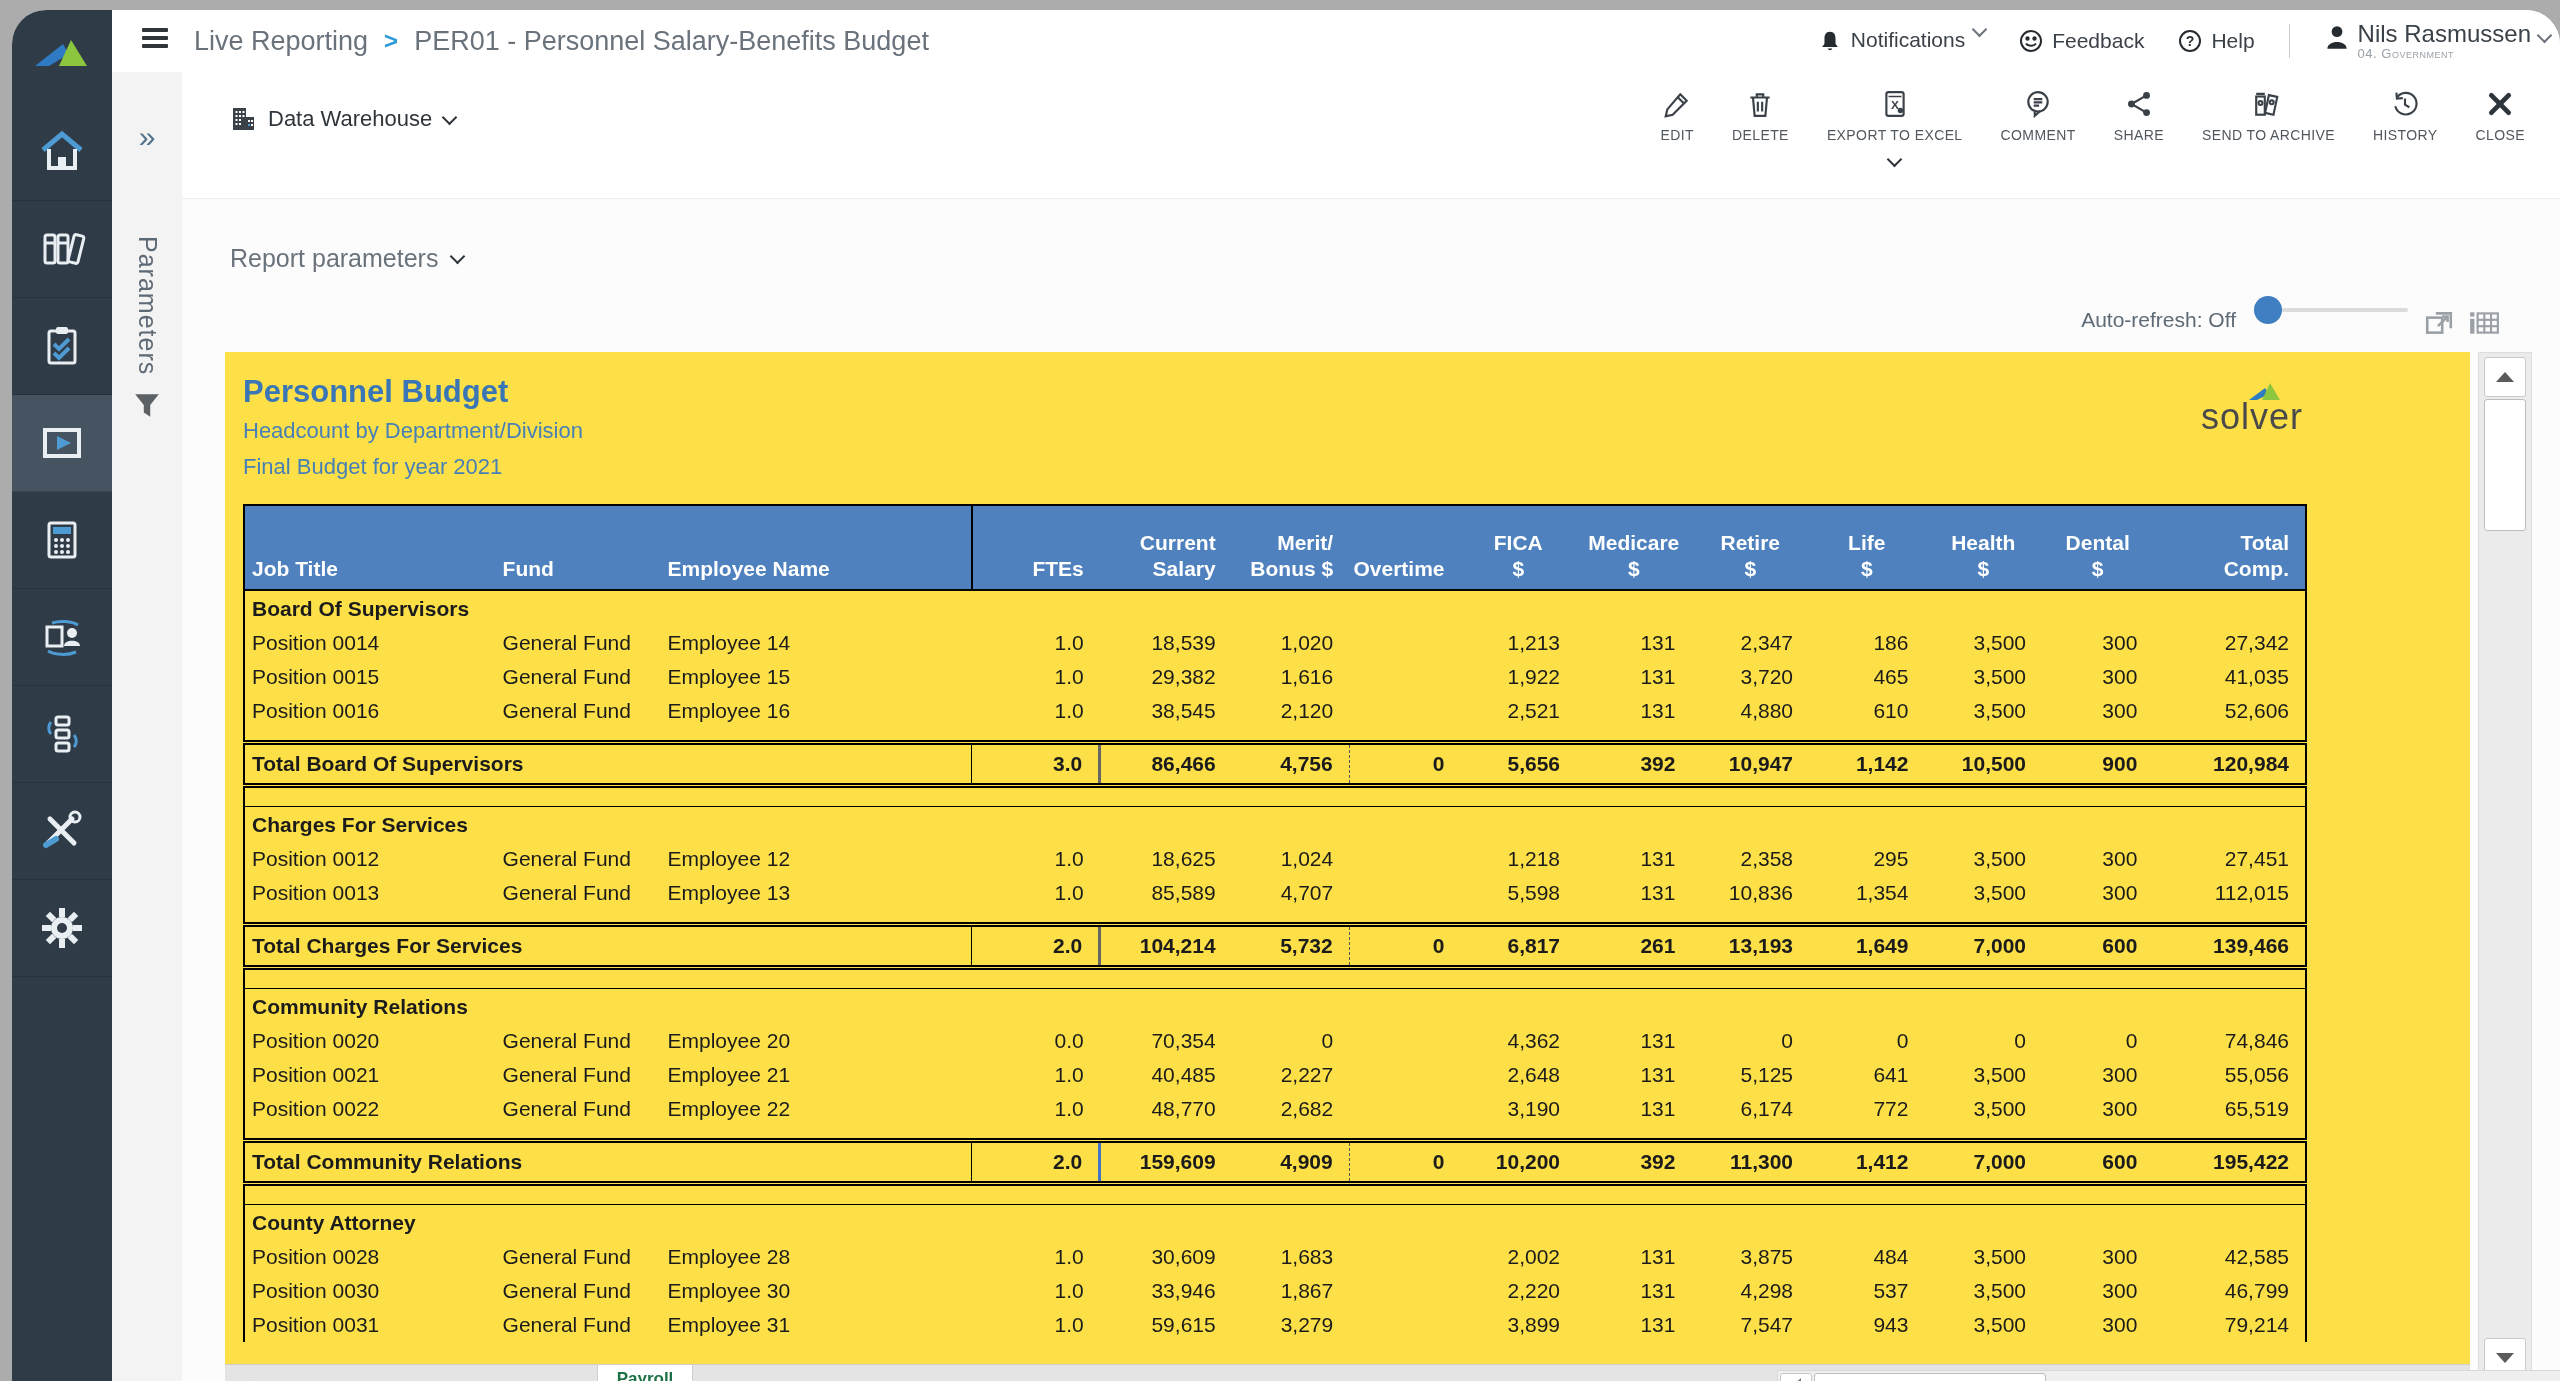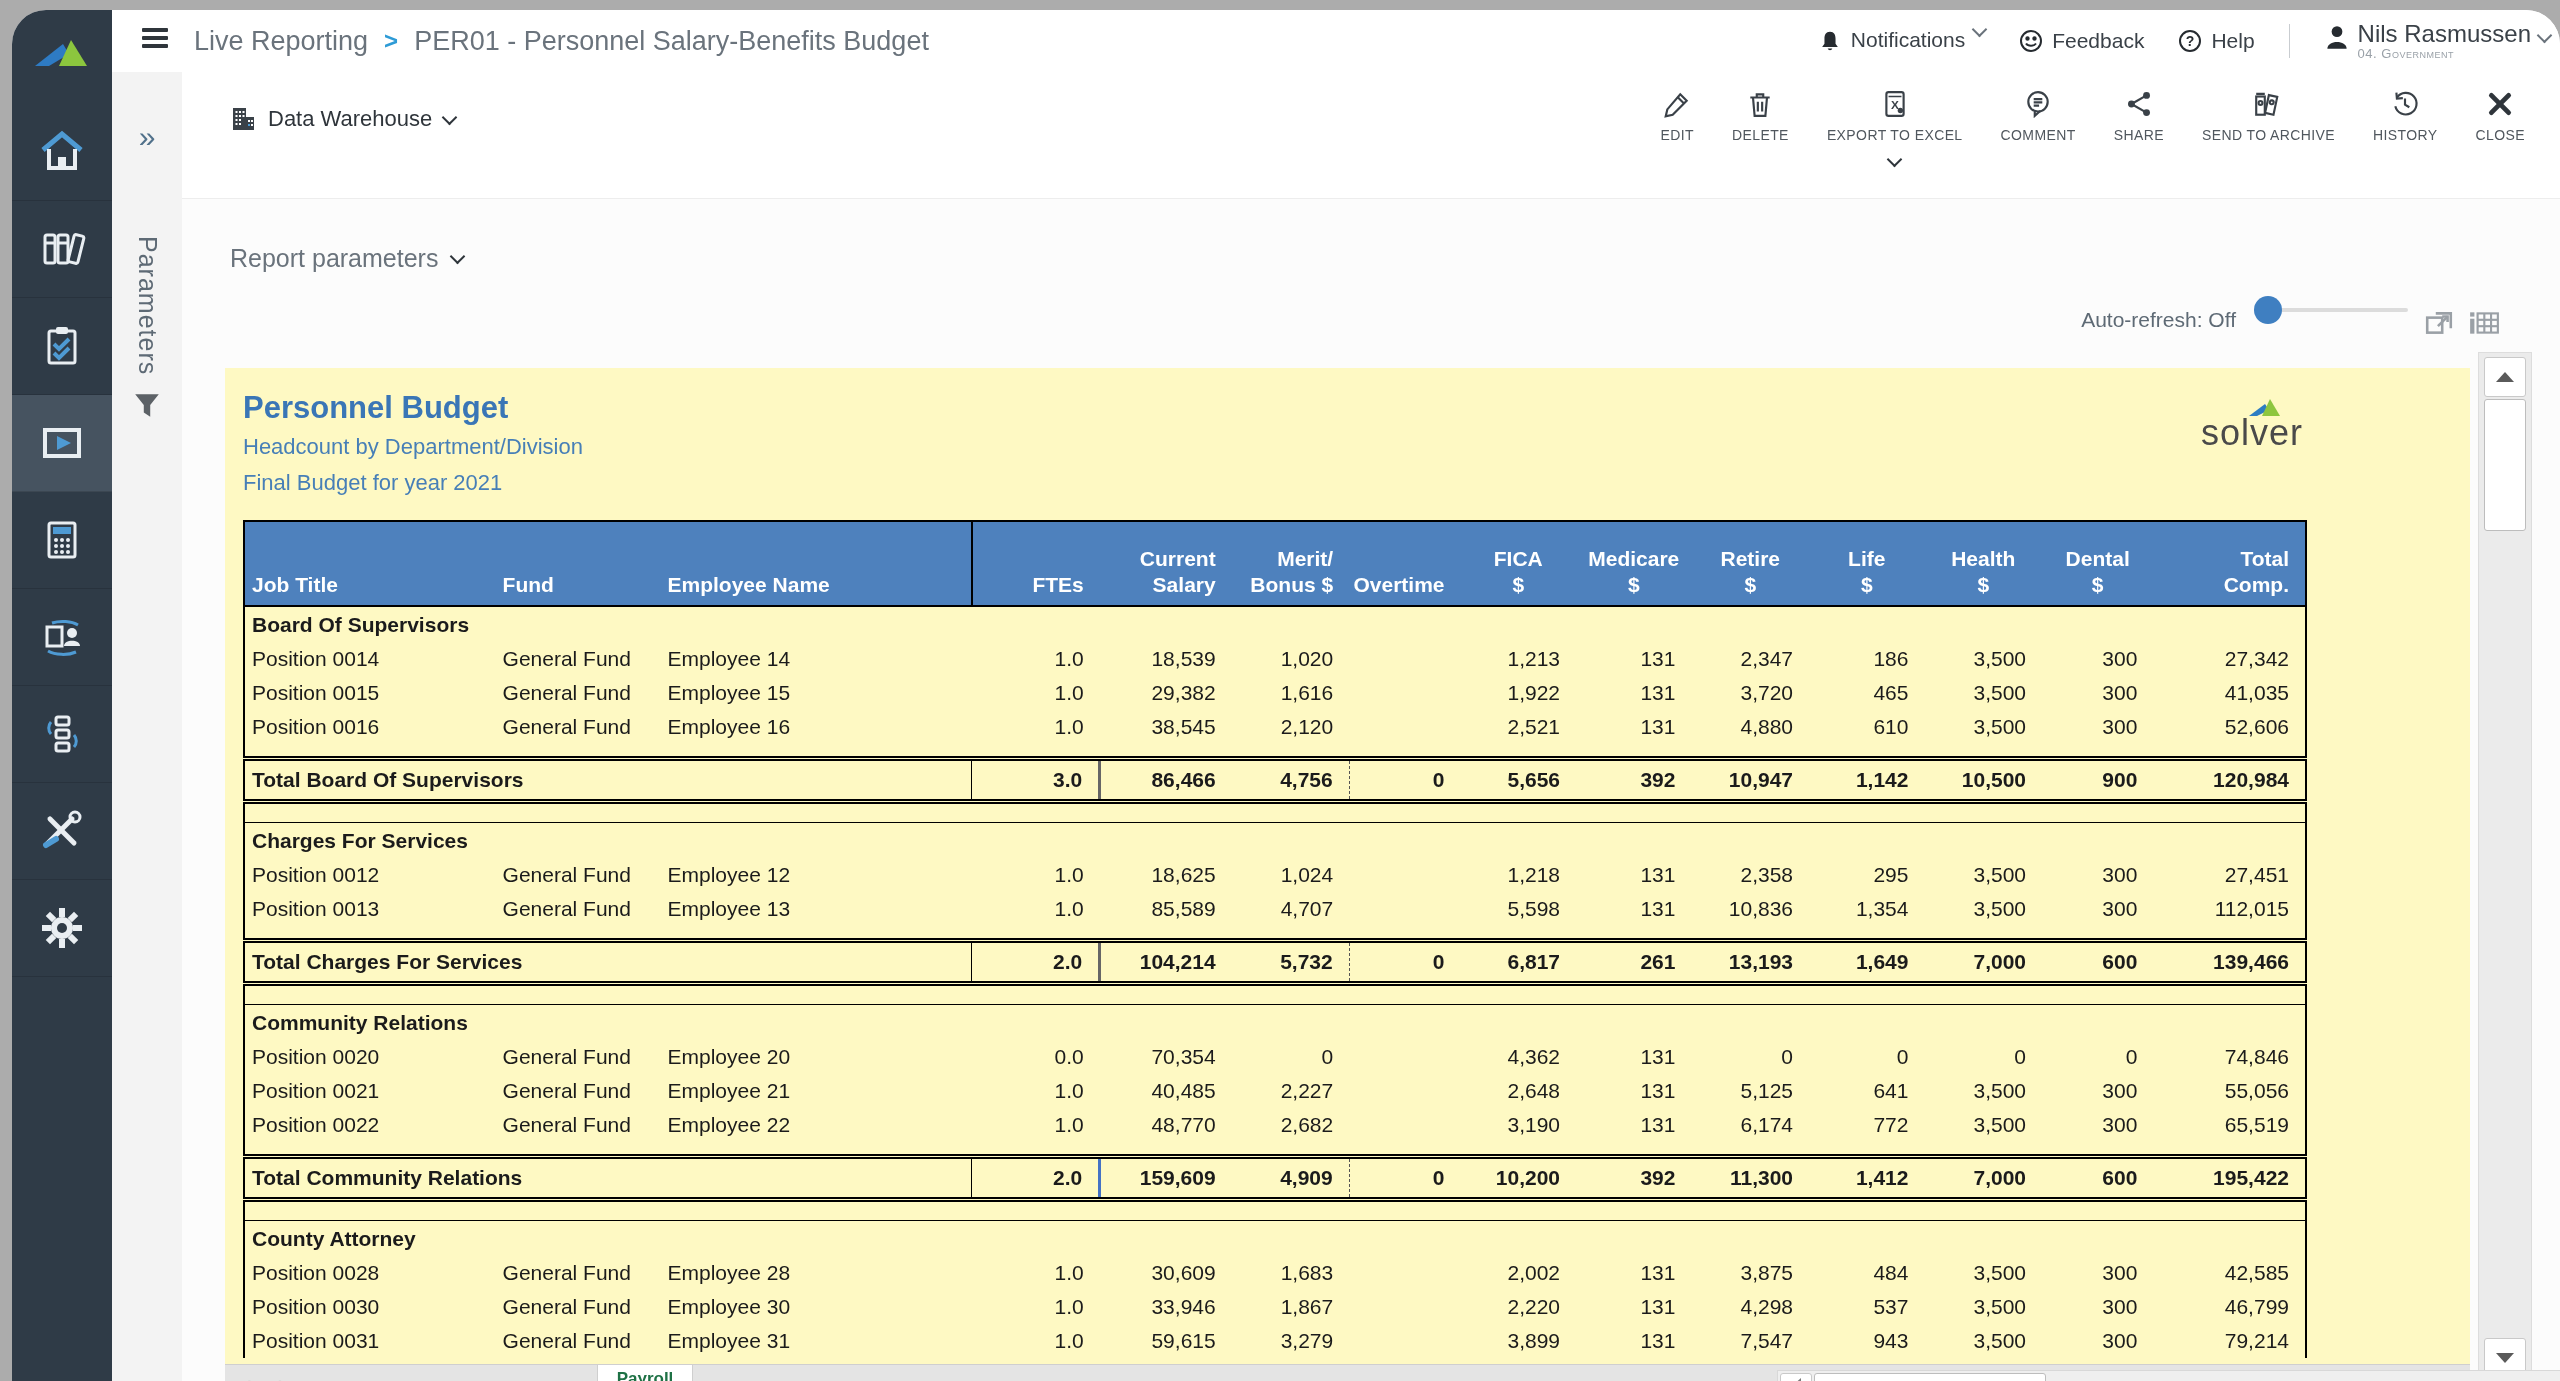--- a/index.html
+++ b/index.html
@@ -48,21 +48,21 @@
   .act-btn .lbl{font-size:14px;letter-spacing:.4px;white-space:nowrap;}
   .act-chev{margin-top:2px;}
   .params-line{position:absolute;left:48px;top:172px;display:flex;align-items:center;gap:14px;
                color:#6A737C;font-size:25px;cursor:pointer;}
   .refresh-row{position:absolute;top:236px;right:60px;display:flex;gap:16px;color:#5E6A75;font-size:21px;}
   .slider{position:relative;width:150px;height:4px;background:#DCDCDC;border-radius:2px;margin-left:6px;}
   .knob{position:absolute;left:-4px;top:-12px;width:28px;height:28px;border-radius:50%;background:#3F7FC1;cursor:pointer;}
   .ref-icons{display:flex;gap:14px;align-items:center;}
 
   
-  .viewport{position:absolute;left:43px;top:296px;width:2245px;height:1012px;background:#fef9c3;overflow:hidden;}
+  .viewport{position:absolute;left:43px;top:280px;width:2245px;height:1012px;background:#fde047;overflow:hidden;}
   .r-title{position:absolute;left:18px;top:22px;font-size:31px;font-weight:bold;color:#3A76B6;}
   .r-sub1{position:absolute;left:18px;top:66px;font-size:22px;color:#477FB7;}
   .r-sub2{position:absolute;left:18px;top:102px;font-size:22px;color:#477FB7;}
   .r-logo{position:absolute;left:1952px;top:30px;width:150px;text-align:center;}
   .r-logo .word{font-size:36px;color:#4A4A4A;letter-spacing:1px;line-height:30px;}
 
   table.rep{position:absolute;left:18px;top:152px;width:2064px;border-collapse:collapse;table-layout:fixed;
             font-size:21px;color:#1B1B1B;border-left:2px solid #000;border-right:2px solid #000;}
   .rep thead th{background:#4E81BD;color:#FFF;font-weight:bold;height:76px;vertical-align:bottom;
                 padding:0 0 7px 0;border-top:2px solid #000;border-bottom:2px solid #000;}

